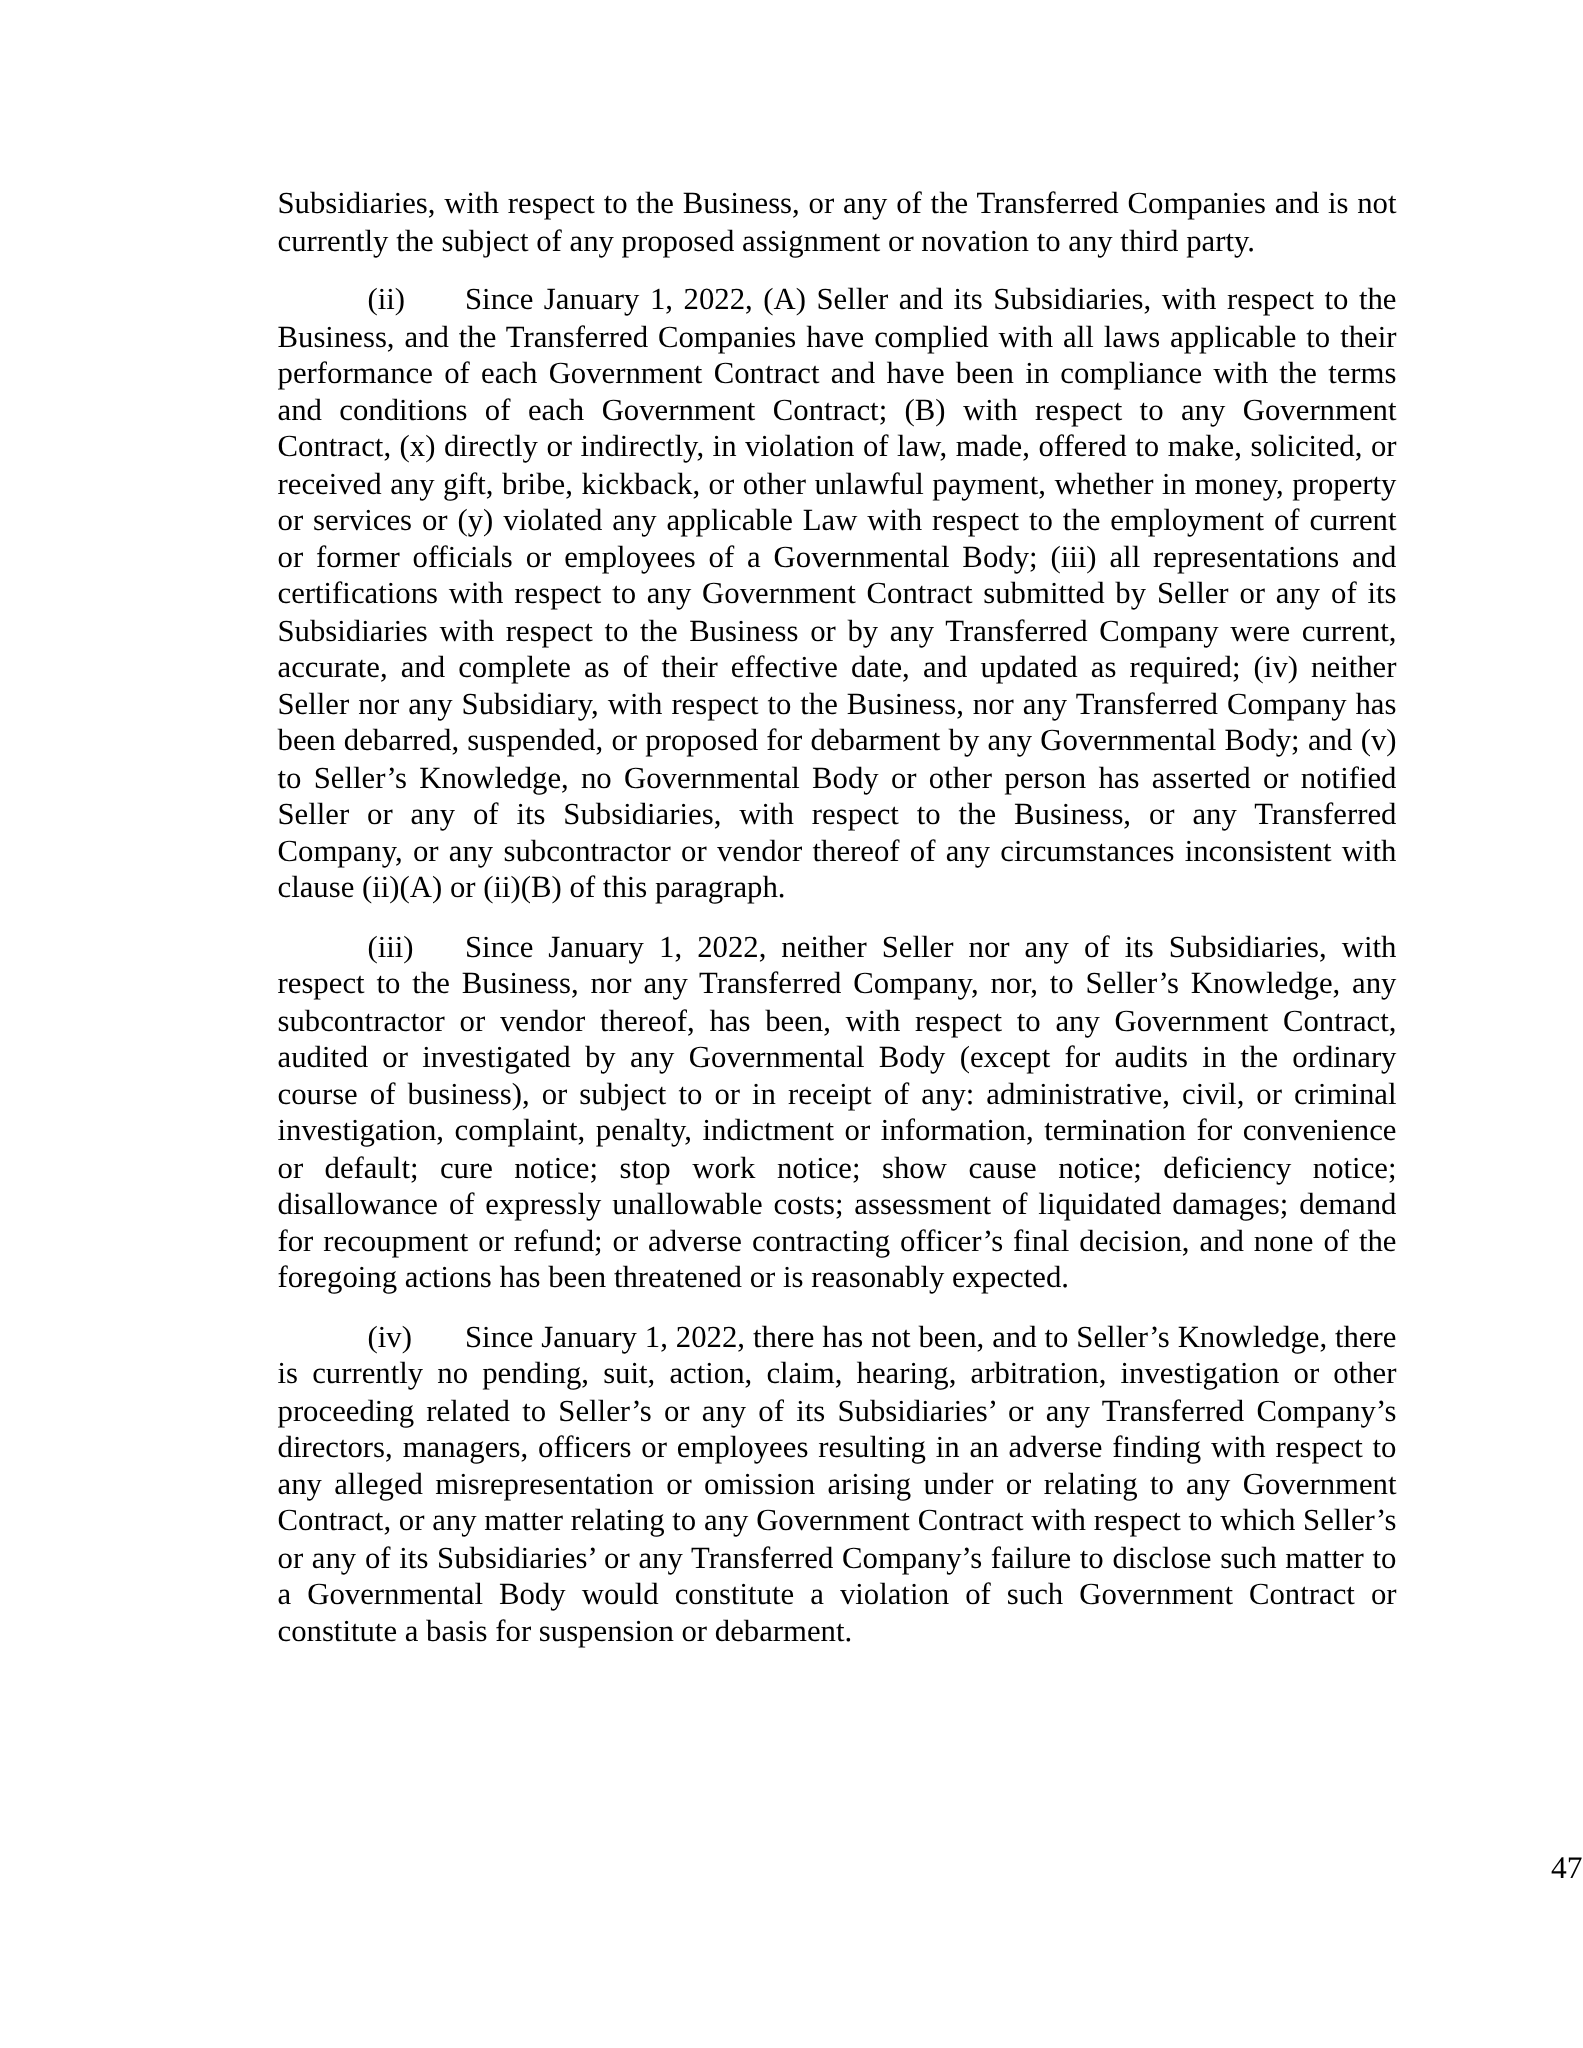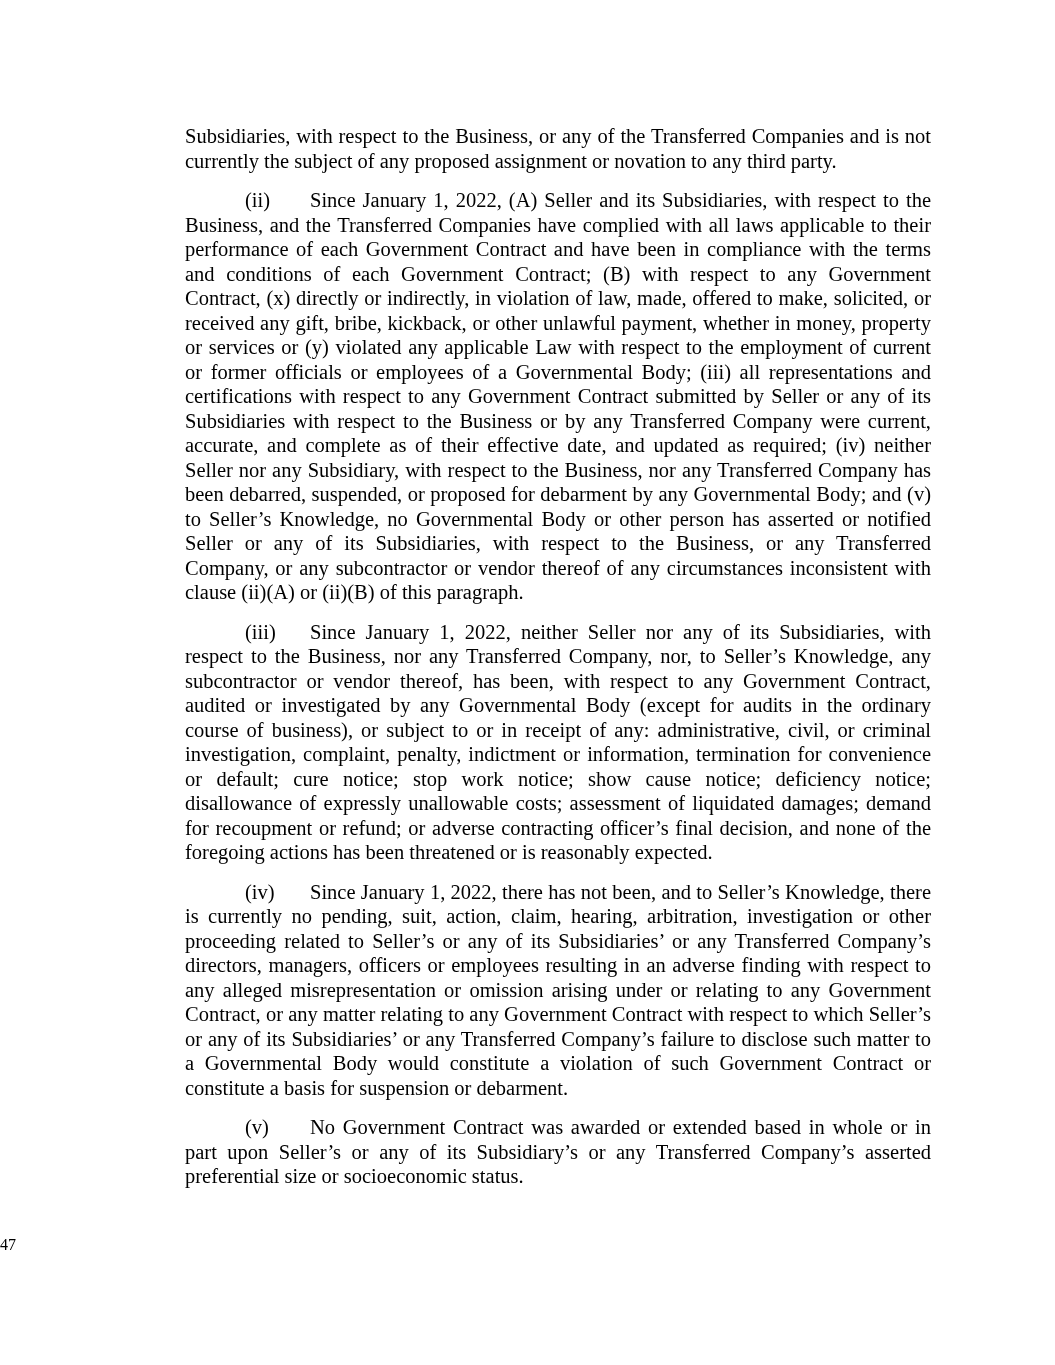--- a/index.html
+++ b/index.html
@@ -31,38 +31,37 @@
     display: inline-block;
     width: 65px;
     text-indent: 0;
   }
   .uref { }
   .page-number {
     position: absolute;
     top: 1233px;
     left: 0;
     width: 100%;
-    text-align: left;
-    font-size: 16px;
+    text-align: right;
+    font-size: 21px;
     line-height: 24.5px;
     color: #000000;
   }
 </style>
 </head>
 <body>
 
 <div class="page">
   <div class="content">
 
     <p class="para">Subsidiaries, with respect to the Business, or any of the Transferred Companies and is not currently the subject of any proposed assignment or novation to any third party.</p>
 
     <p class="para indented"><span class="tab-label">(ii)</span><span>Since January 1, 2022, (A) Seller and its Subsidiaries, with respect to the Business, and the Transferred Companies have complied with all laws applicable to their performance of each Government Contract and have been in compliance with the terms and conditions of each Government Contract; (B) with respect to any Government Contract, (x) directly or indirectly, in violation of law, made, offered to make, solicited, or received any gift, bribe, kickback, or other unlawful payment, whether in money, property or services or (y) violated any applicable Law with respect to the employment of current or former officials or employees of a Governmental Body; (iii) all representations and certifications with respect to any Government Contract submitted by Seller or any of its Subsidiaries with respect to the Business or by any Transferred Company were current, accurate, and complete as of their effective date, and updated as required; (iv) neither Seller nor any Subsidiary, with respect to the Business, nor any Transferred Company has been debarred, suspended, or proposed for debarment by any Governmental Body; and (v) to Seller’s Knowledge, no Governmental Body or other person has asserted or notified Seller or any of its Subsidiaries, with respect to the Business, or any Transferred Company, or any subcontractor or vendor thereof of any circumstances inconsistent with </span><span class="uref">clause (ii)(A)</span><span> or </span><span class="uref">(ii)(B)</span><span> of this paragraph.</span></p>
 
     <p class="para indented"><span class="tab-label">(iii)</span><span>Since January 1, 2022, neither Seller nor any of its Subsidiaries, with respect to the Business, nor any Transferred Company, nor, to Seller’s Knowledge, any subcontractor or vendor thereof, has been, with respect to any Government Contract, audited or investigated by any Governmental Body (except for audits in the ordinary course of business), or subject to or in receipt of any: administrative, civil, or criminal investigation, complaint, penalty, indictment or information, termination for convenience or default; cure notice; stop work notice; show cause notice; deficiency notice; disallowance of expressly unallowable costs; assessment of liquidated damages; demand for recoupment or refund; or adverse contracting officer’s final decision, and none of the foregoing actions has been threatened or is reasonably expected.</span></p>
 
     <p class="para indented"><span class="tab-label">(iv)</span><span>Since January 1, 2022, there has not been, and to Seller’s Knowledge, there is currently no pending, suit, action, claim, hearing, arbitration, investigation or other proceeding related to Seller’s or any of its Subsidiaries’ or any Transferred Company’s directors, managers, officers or employees resulting in an adverse finding with respect to any alleged misrepresentation or omission arising under or relating to any Government Contract, or any matter relating to any Government Contract with respect to which Seller’s or any of its Subsidiaries’ or any Transferred Company’s failure to disclose such matter to a Governmental Body would constitute a violation of such Government Contract or constitute a basis for suspension or debarment.</span></p>
 
-    <p class="para indented"><span class="tab-label">(v)</span><span>No Government Contract was awarded or extended based in whole or in part upon Seller’s or any of its Subsidiary’s or any Transferred Company’s asserted preferential size or socioeconomic status.</span></p>
 
   </div>
 
   <div class="page-number">47</div>
 </div>
 
 </body></html>

